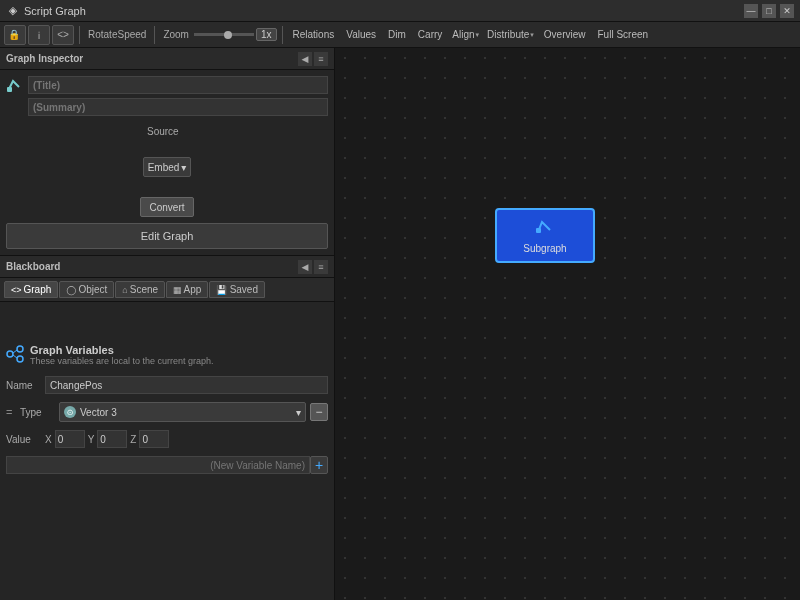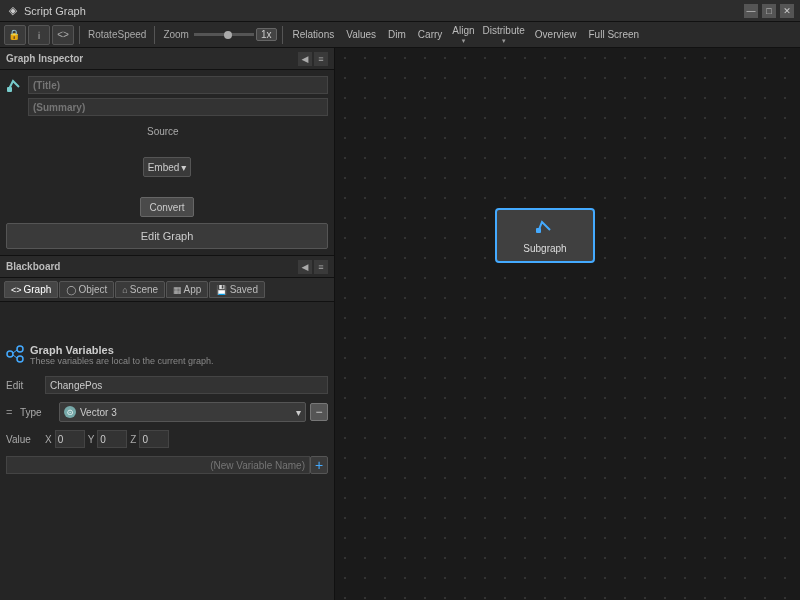--- a/index.html
+++ b/index.html
@@ -120,21 +120,20 @@
     .toolbar-dropdown-btn {
       padding: 1px 3px;
       font-size: 10px;
       color: #bbb;
       background: none;
       border: none;
       cursor: pointer;
       display: flex;
       align-items: center;
       gap: 1px;
-      flex-direction: column;
     }
     .chevron-down {
       font-size: 7px;
       color: #999;
     }
 
     
     .main-layout {
       display: flex;
       height: calc(600px - 22px - 26px);
@@ -487,21 +486,21 @@
       background-size: 20px 20px;
     }
 
     
     .subgraph-node {
       position: absolute;
       top: 160px;
       left: 160px;
       width: 100px;
       height: 55px;
-      background: #404040;
+      background: #1d4ed8;
       border: 2px solid #4af;
       border-radius: 4px;
       display: flex;
       flex-direction: column;
       align-items: center;
       justify-content: center;
       gap: 3px;
       cursor: pointer;
     }
     .subgraph-icon {
@@ -636,21 +635,21 @@
               <line x1="7" y1="10" x2="11" y2="13" stroke="#4af" stroke-width="1"></line>
             </svg>
           </div>
           <div class="gv-text">
             <span class="gv-title">Graph Variables</span>
             <span class="gv-desc">These variables are local to the current graph.</span>
           </div>
         </div>
 
         <div class="var-row">
-          <span class="var-label">Edit</span>
+          <span class="var-label">Name</span>
           <input class="var-input" type="text" value="ChangePos" style="">
         </div>
 
         <div class="type-row">
           <span class="type-eq">=</span>
           <span class="var-label">Type</span>
           <div class="type-dropdown">
             <div class="type-dropdown-left">
               <div class="type-icon">⊙</div>
               <span>Vector 3</span>

